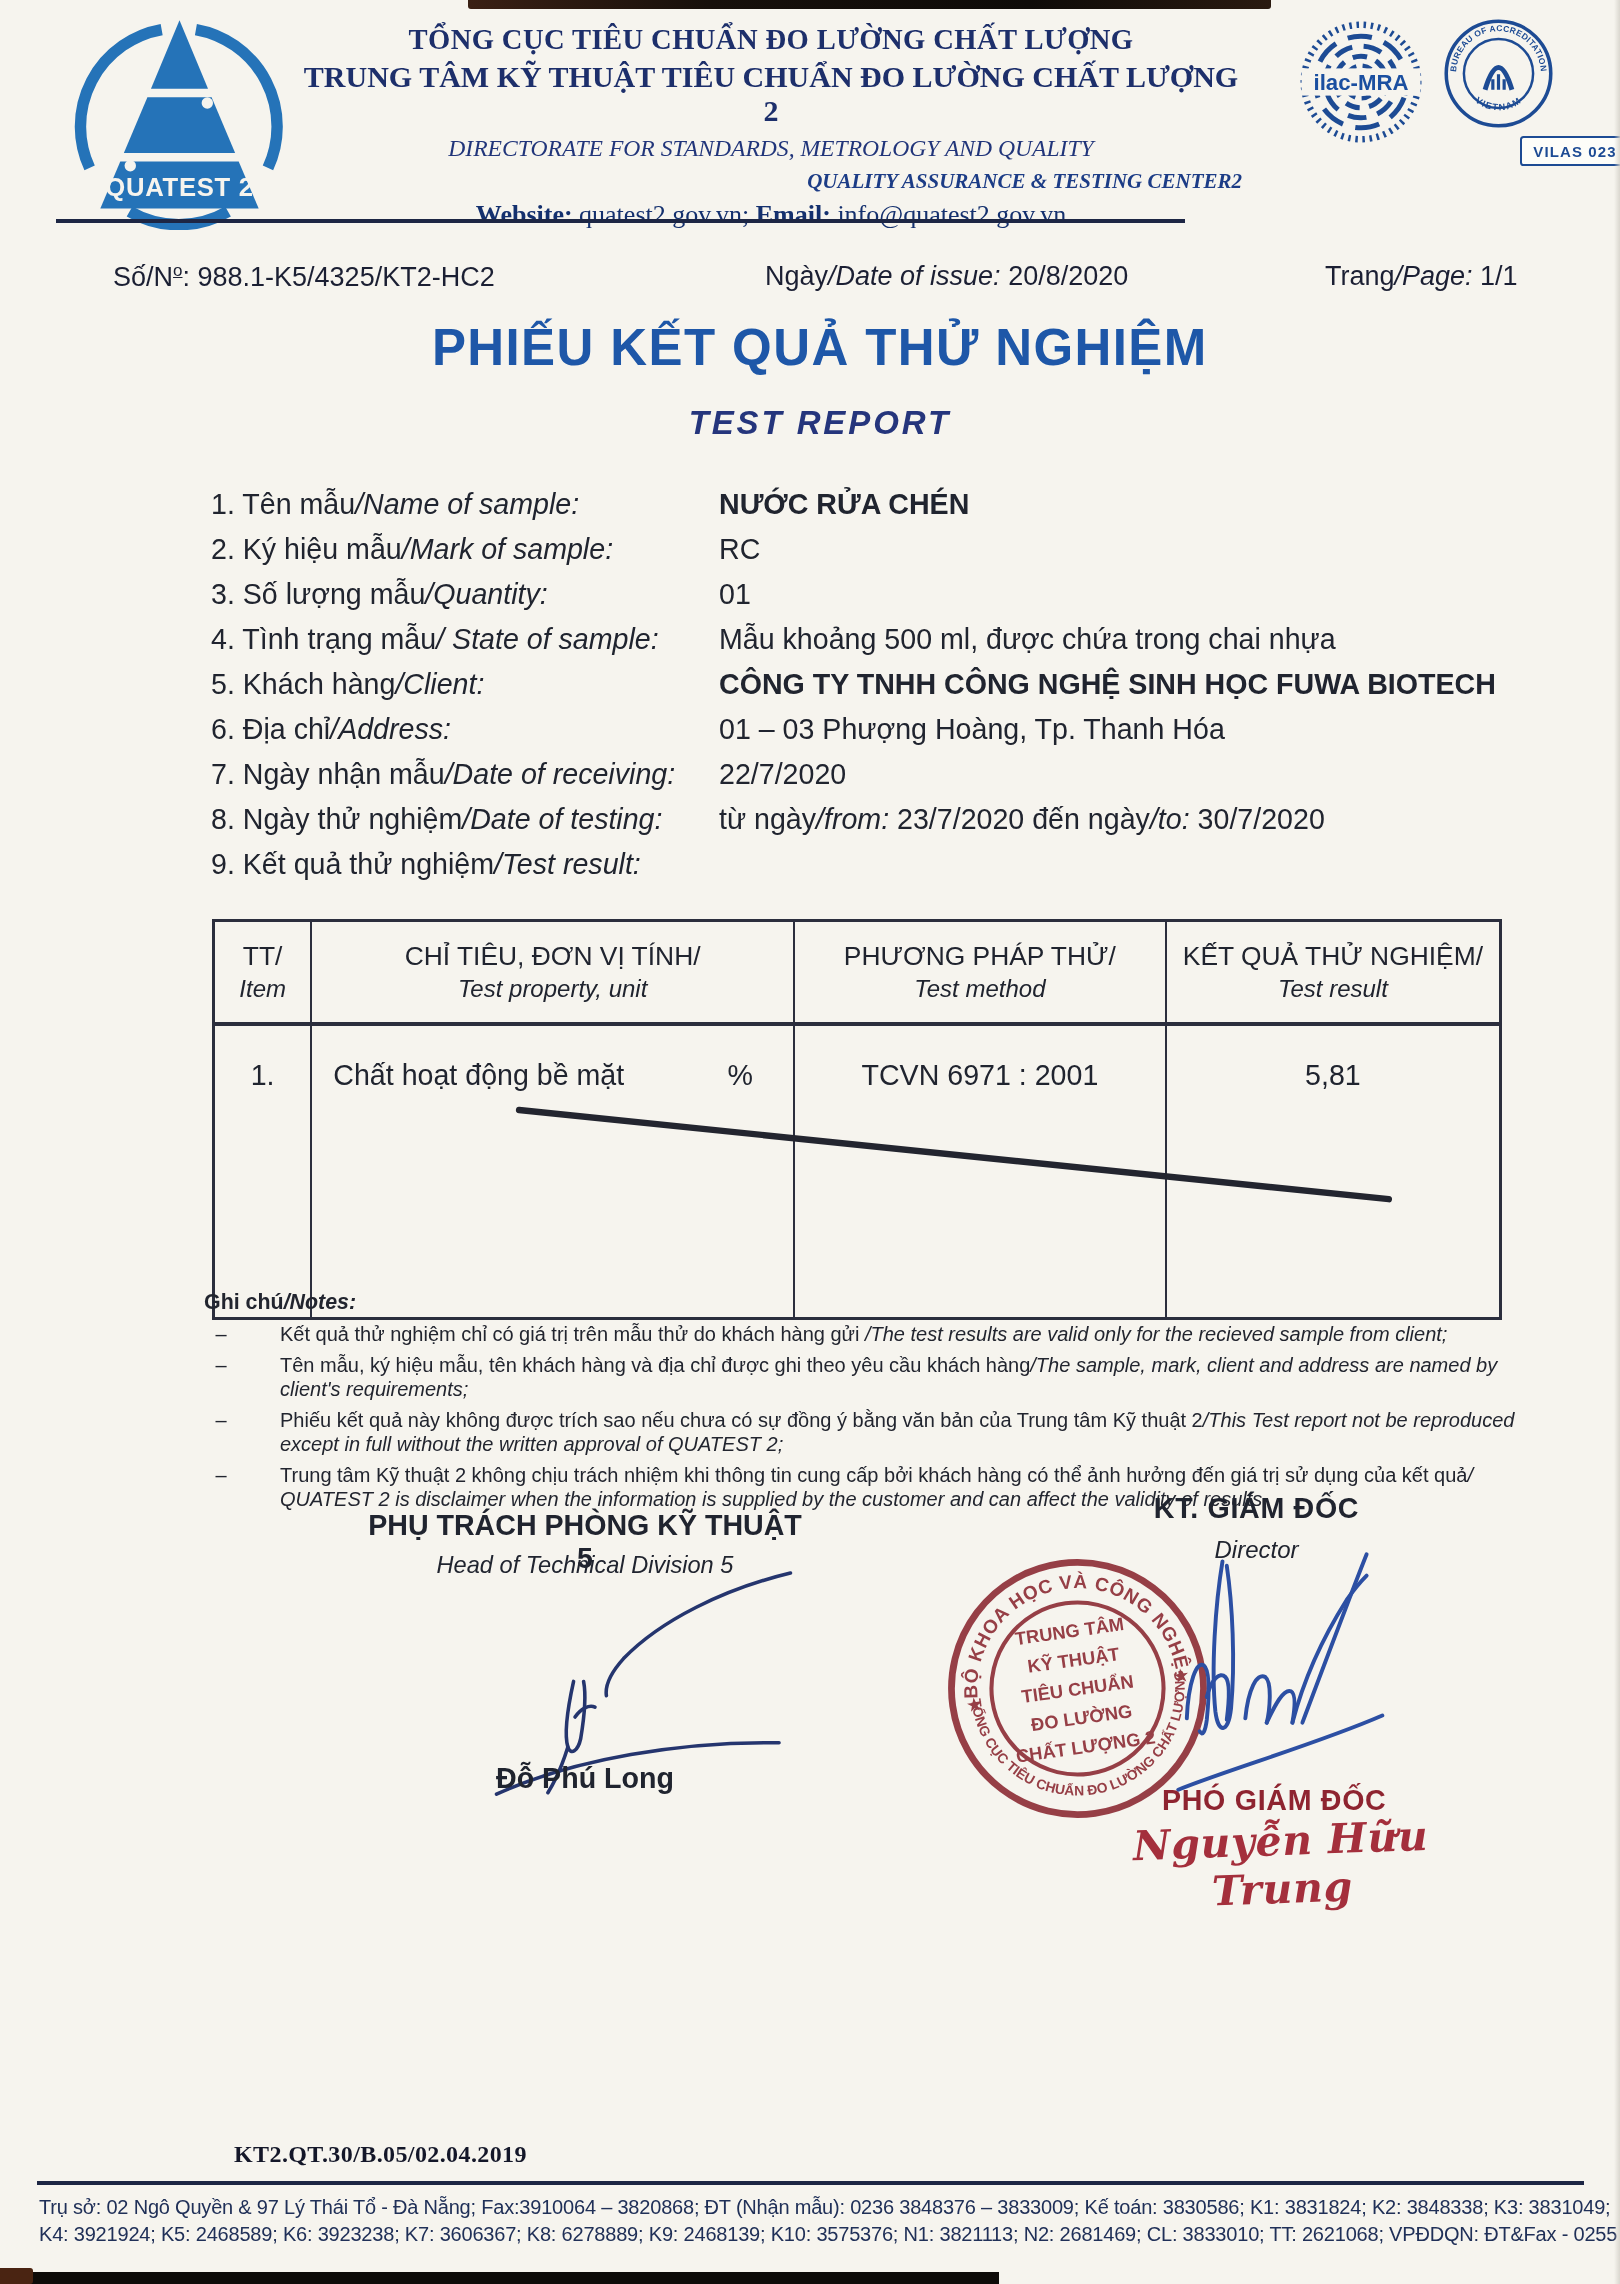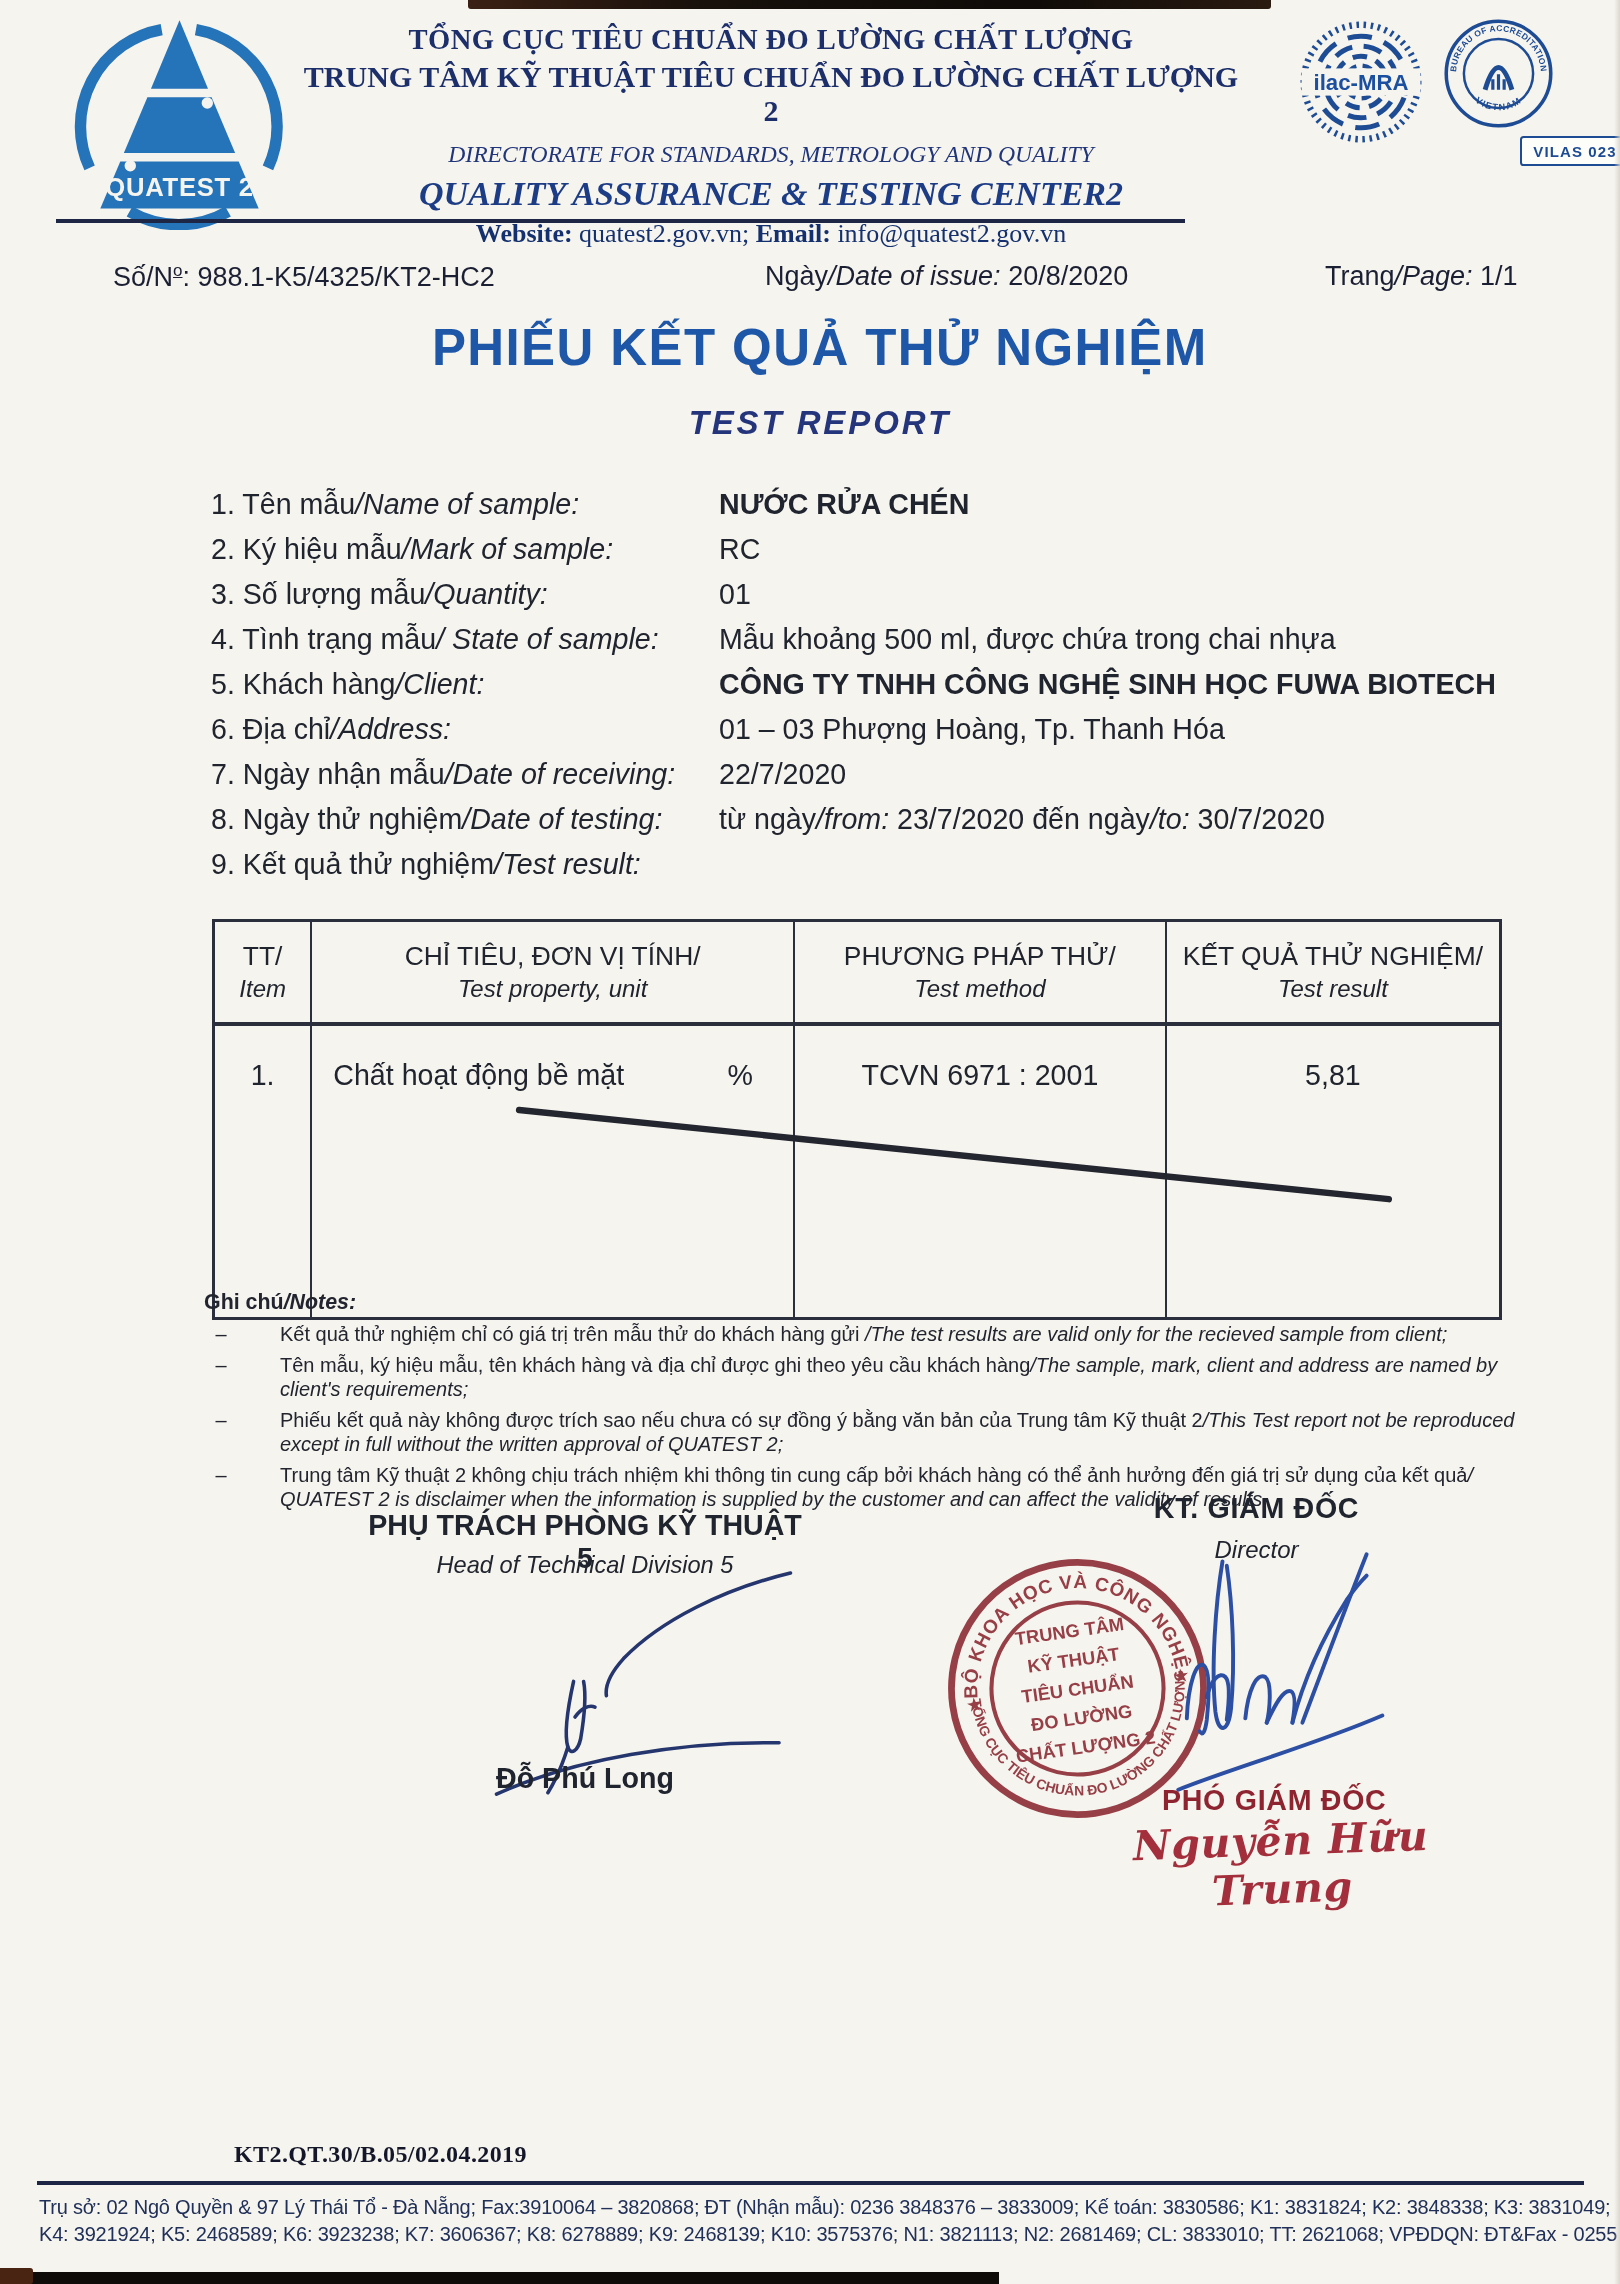--- a/index.html
+++ b/index.html
@@ -14,22 +14,22 @@
     background:linear-gradient(90deg,#3a2014,#17100b 30%,#0e0b08 70%,#2a1a10);border-radius:0 0 2.9px 2.9px;}
   #artifact-bottom{left:0;top:2272px;width:999px;height:12px;background:#0e0b08;}
   #artifact-bottom-left{left:0;top:2268px;width:33px;height:15.7px;background:#4a2412;border-radius:0 2.9px 2.9px 0;}
   #edge-right{right:0;top:0;width:7.1px;height:2284px;background:linear-gradient(90deg,rgba(0,0,0,0),#d5d2ca);}
 
   
   #logo{left:61px;top:15.7px;width:237px;height:214px;}
   #org{left:300px;top:24px;width:942px;text-align:center;color:#1d2f6b;}
   #org-l1{font-family:"Liberation Serif",serif;font-weight:bold;font-size:28.6px;letter-spacing:0.4px;}
   #org-l2{font-family:"Liberation Serif",serif;font-weight:bold;font-size:30px;margin-top:3.6px;}
-  #org-l3{font-family:"Liberation Serif",serif;font-style:italic;font-size:23.6px;margin-top:13px;color:#21357a;}
-  #org-l4{font-family:"Liberation Serif",serif;font-style:italic;font-weight:bold;font-size:34px;margin-top:7.1px;color:#1c3c86;}
+  #org-l3{font-family:"Liberation Serif",serif;font-style:italic;font-size:23.6px;margin-top:7px;color:#21357a;}
+  #org-l4{font-family:"Liberation Serif",serif;font-style:italic;font-weight:bold;font-size:21px;margin-top:7.1px;color:#1c3c86;text-align:right;}
   #org-l5{font-family:"Liberation Serif",serif;font-size:26px;margin-top:6.4px;color:#14306e;}
   #seal-ilac{left:1298px;top:18.6px;width:126px;height:126px;}
   #seal-boa{left:1442px;top:17px;width:113px;height:113px;}
   #vilas{left:1520px;top:136px;width:106px;height:26px;border:2.1px solid #1d4b94;border-radius:3.6px;
     display:flex;align-items:center;justify-content:center;font-weight:bold;font-size:15px;
     color:#1d4b94;letter-spacing:1.1px;background:#fdfdf9;}
   #hr-header{left:56px;top:219px;width:1129px;height:4.3px;background:#1d2644;}
 
   
   .docinfo{top:261px;font-size:27px;color:#1b1f33;}

